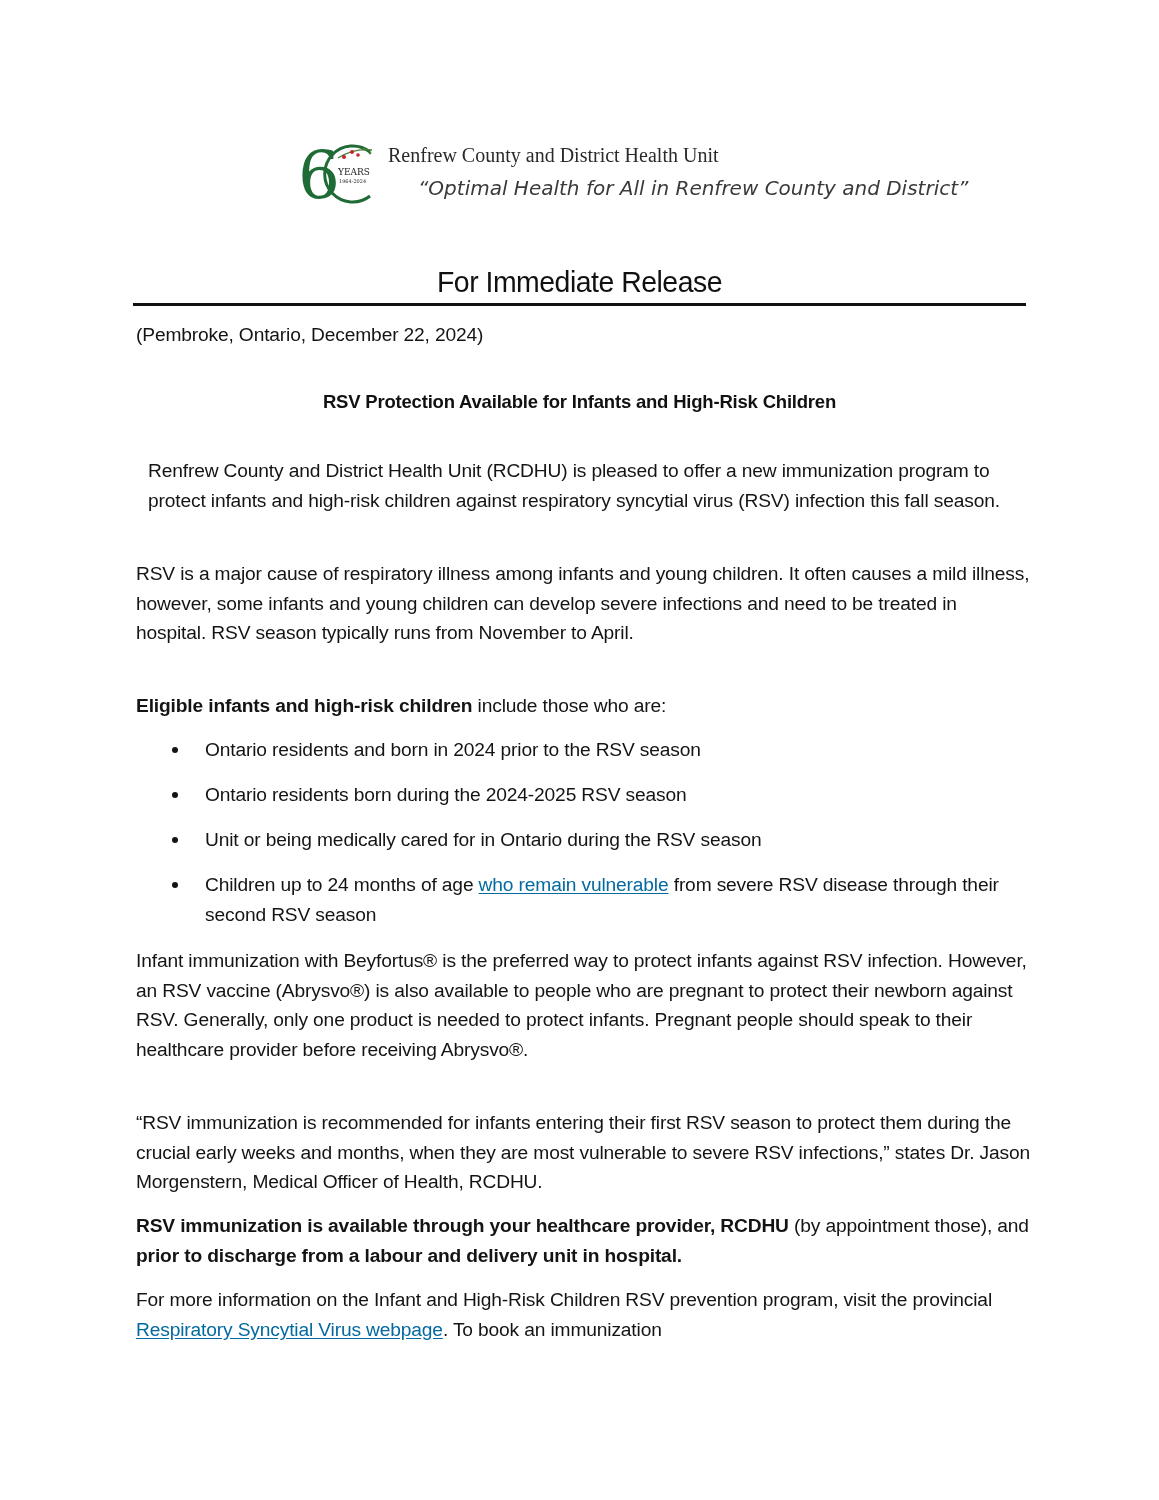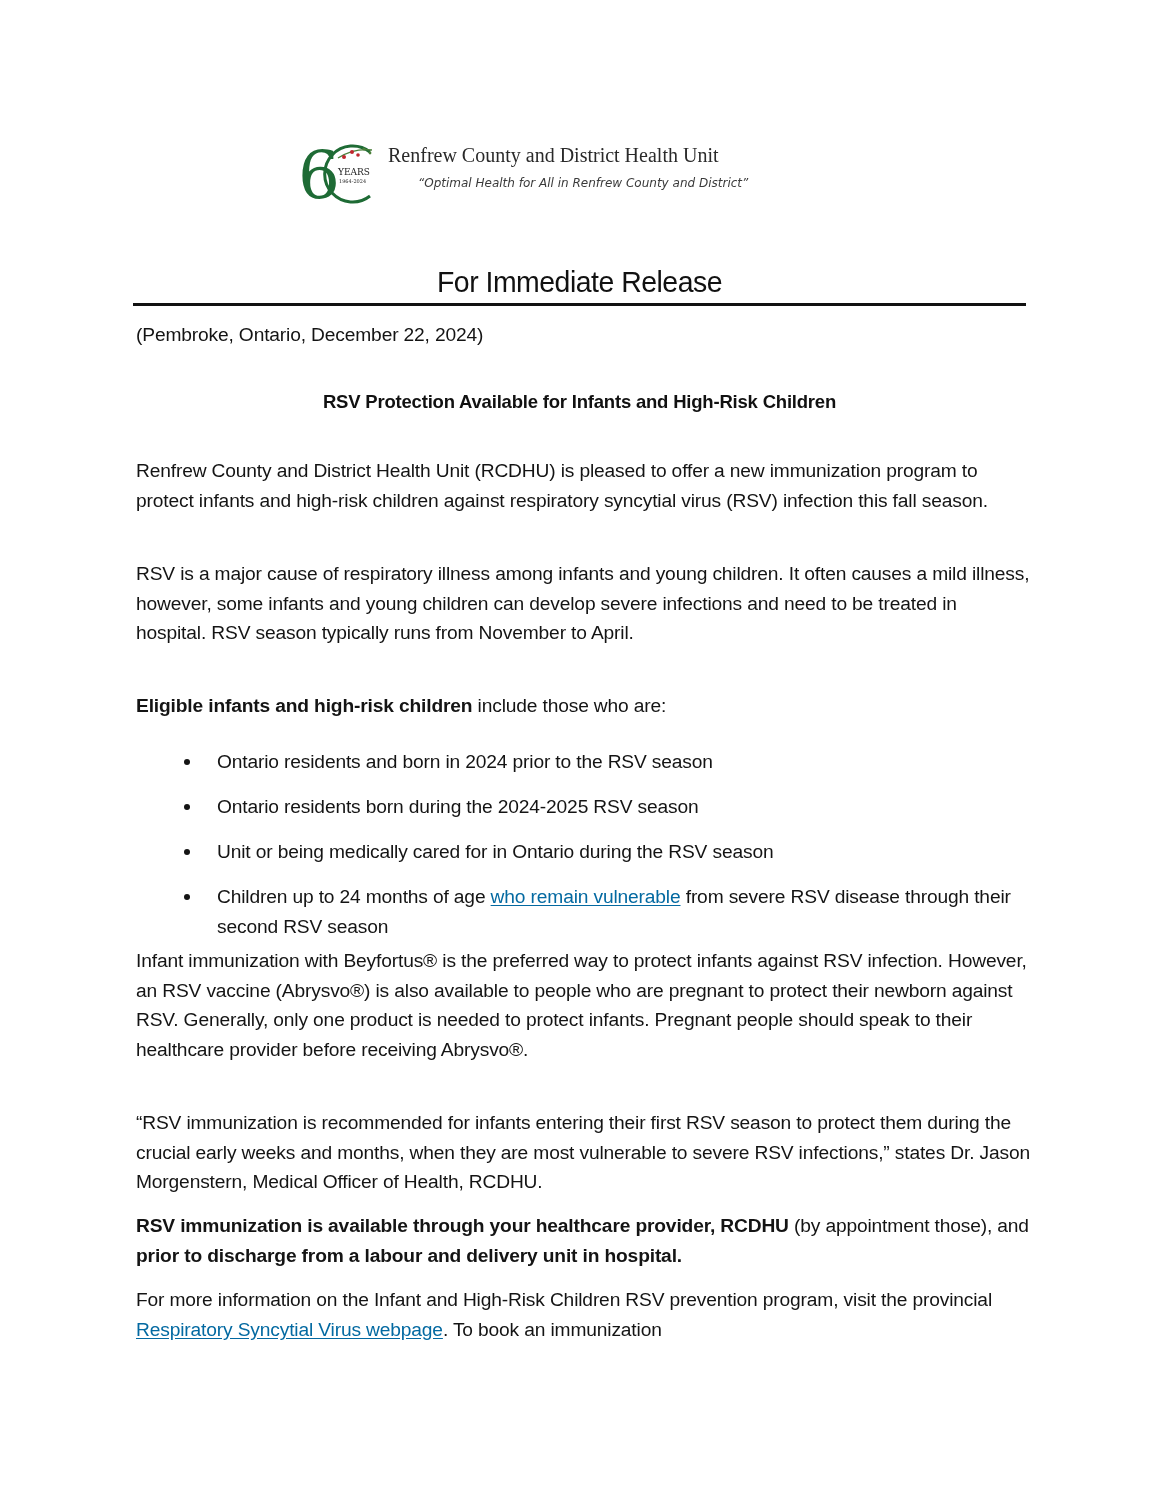--- a/index.html
+++ b/index.html
@@ -45,21 +45,21 @@
       color: #2a2a2a;
       white-space: nowrap;
       letter-spacing: 0px;
     }
     .org-tagline {
       position: absolute;
       left: 122px;
       top: 38px;
       font-family: "DejaVu Sans", sans-serif;
       font-style: italic;
-      font-size: 12px;
+      font-size: 20px;
       color: #3a3a3a;
       white-space: nowrap;
     }
     
     .release-title {
       position: absolute;
       left: 133px;
       width: 893px;
       top: 266px;
       text-align: center;
@@ -94,29 +94,29 @@
       left: 133px;
       width: 893px;
       top: 391px;
       text-align: center;
       font-family: "Liberation Sans", sans-serif;
       font-size: 18.5px;
       font-weight: bold;
       color: #111;
       letter-spacing: -0.2px;
     }
-    .p1 { top: 456px; }
+    .p1 { top: 456px; margin-left: 12px; }
     .p2 { top: 559px; }
     .p3 { top: 691px; }
     .bullets {
       position: absolute;
       left: 136px;
       width: 895px;
       top: 735px;
-      margin: 12px;
+      margin: 0;
       padding: 0;
       list-style: none;
       font-family: "Liberation Sans", sans-serif;
       font-size: 19.2px;
       line-height: 29.5px;
       color: #141414;
       letter-spacing: -0.15px;
     }
     .bullets li {
       position: relative;

